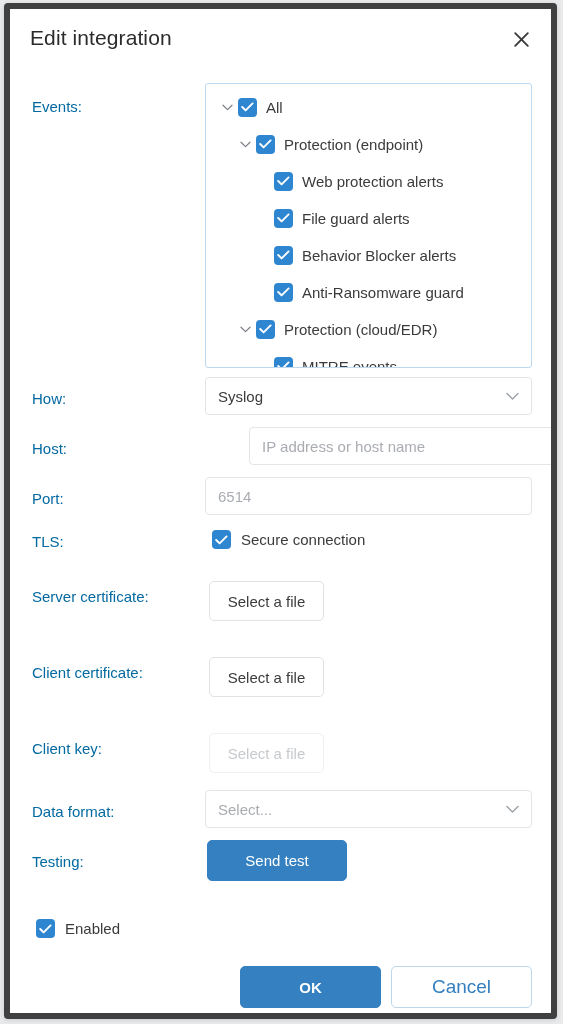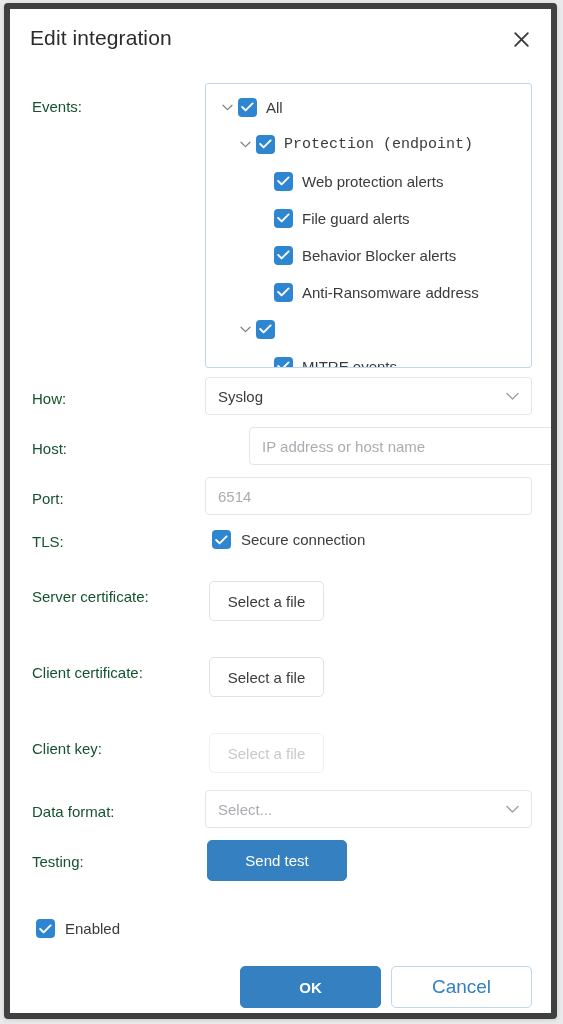--- a/index.html
+++ b/index.html
@@ -48,21 +48,21 @@
     cursor: pointer;
     border-radius: 3px;
   }
   .close-btn svg { display:block; }
 
   
   .label {
     position: absolute;
     left: 22px;
     font-size: 15px;
-    color: #14532d;
+    color: #0369a1;
     white-space: nowrap;
   }
 
   .field {
     position: absolute;
     left: 195px;
     width: 327px;
     box-sizing: border-box;
   }
 
@@ -96,21 +96,21 @@
     justify-content: center;
     color: #7b7f85;
   }
   .tree-row .twisty.empty { visibility: hidden; }
   .tree-label {
     font-size: 15px;
     color: #3b3b3b;
     margin-left: 9px;
   }
   .lvl0 { padding-left: 10px; }
-  .lvl1 { padding-left: 28px; font-family: Liberation Mono, monospace; }
+  .lvl1 { padding-left: 28px; }
   .lvl2 { padding-left: 46px; }
 
   
   .cbx {
     width: 19px;
     height: 19px;
     flex: 0 0 19px;
     border-radius: 4px;
     background: #2f86d0;
     display: flex;
@@ -287,33 +287,34 @@
           <span class="twisty empty">
             <svg width="11" height="7" viewBox="0 0 11 7" aria-hidden="true">
               <path d="M1 1.2 L5.5 5.6 L10 1.2" fill="none" stroke="#7b7f85" stroke-width="1.2" stroke-linecap="round" stroke-linejoin="round"></path>
             </svg>
           </span>
           <span class="cbx">
             <svg width="13" height="10" viewBox="0 0 13 10" aria-hidden="true">
               <path d="M1.2 5 L4.6 8.4 L11.6 1.4" fill="none" stroke="#ffffff" stroke-width="1.9" stroke-linecap="round" stroke-linejoin="round"></path>
             </svg>
           </span>
-          <span class="tree-label">Anti-Ransomware address</span>
+          <span class="tree-label">Anti-Ransomware guard</span>
         </div>
         <div class="tree-row lvl1">
           <span class="twisty">
             <svg width="11" height="7" viewBox="0 0 11 7" aria-hidden="true">
               <path d="M1 1.2 L5.5 5.6 L10 1.2" fill="none" stroke="#7b7f85" stroke-width="1.2" stroke-linecap="round" stroke-linejoin="round"></path>
             </svg>
           </span>
           <span class="cbx">
             <svg width="13" height="10" viewBox="0 0 13 10" aria-hidden="true">
               <path d="M1.2 5 L4.6 8.4 L11.6 1.4" fill="none" stroke="#ffffff" stroke-width="1.9" stroke-linecap="round" stroke-linejoin="round"></path>
             </svg>
           </span>
+          <span class="tree-label">Protection (cloud/EDR)</span>
         </div>
         <div class="tree-row lvl2">
           <span class="twisty empty">
             <svg width="11" height="7" viewBox="0 0 11 7" aria-hidden="true">
               <path d="M1 1.2 L5.5 5.6 L10 1.2" fill="none" stroke="#7b7f85" stroke-width="1.2" stroke-linecap="round" stroke-linejoin="round"></path>
             </svg>
           </span>
           <span class="cbx">
             <svg width="13" height="10" viewBox="0 0 13 10" aria-hidden="true">
               <path d="M1.2 5 L4.6 8.4 L11.6 1.4" fill="none" stroke="#ffffff" stroke-width="1.9" stroke-linecap="round" stroke-linejoin="round"></path>

